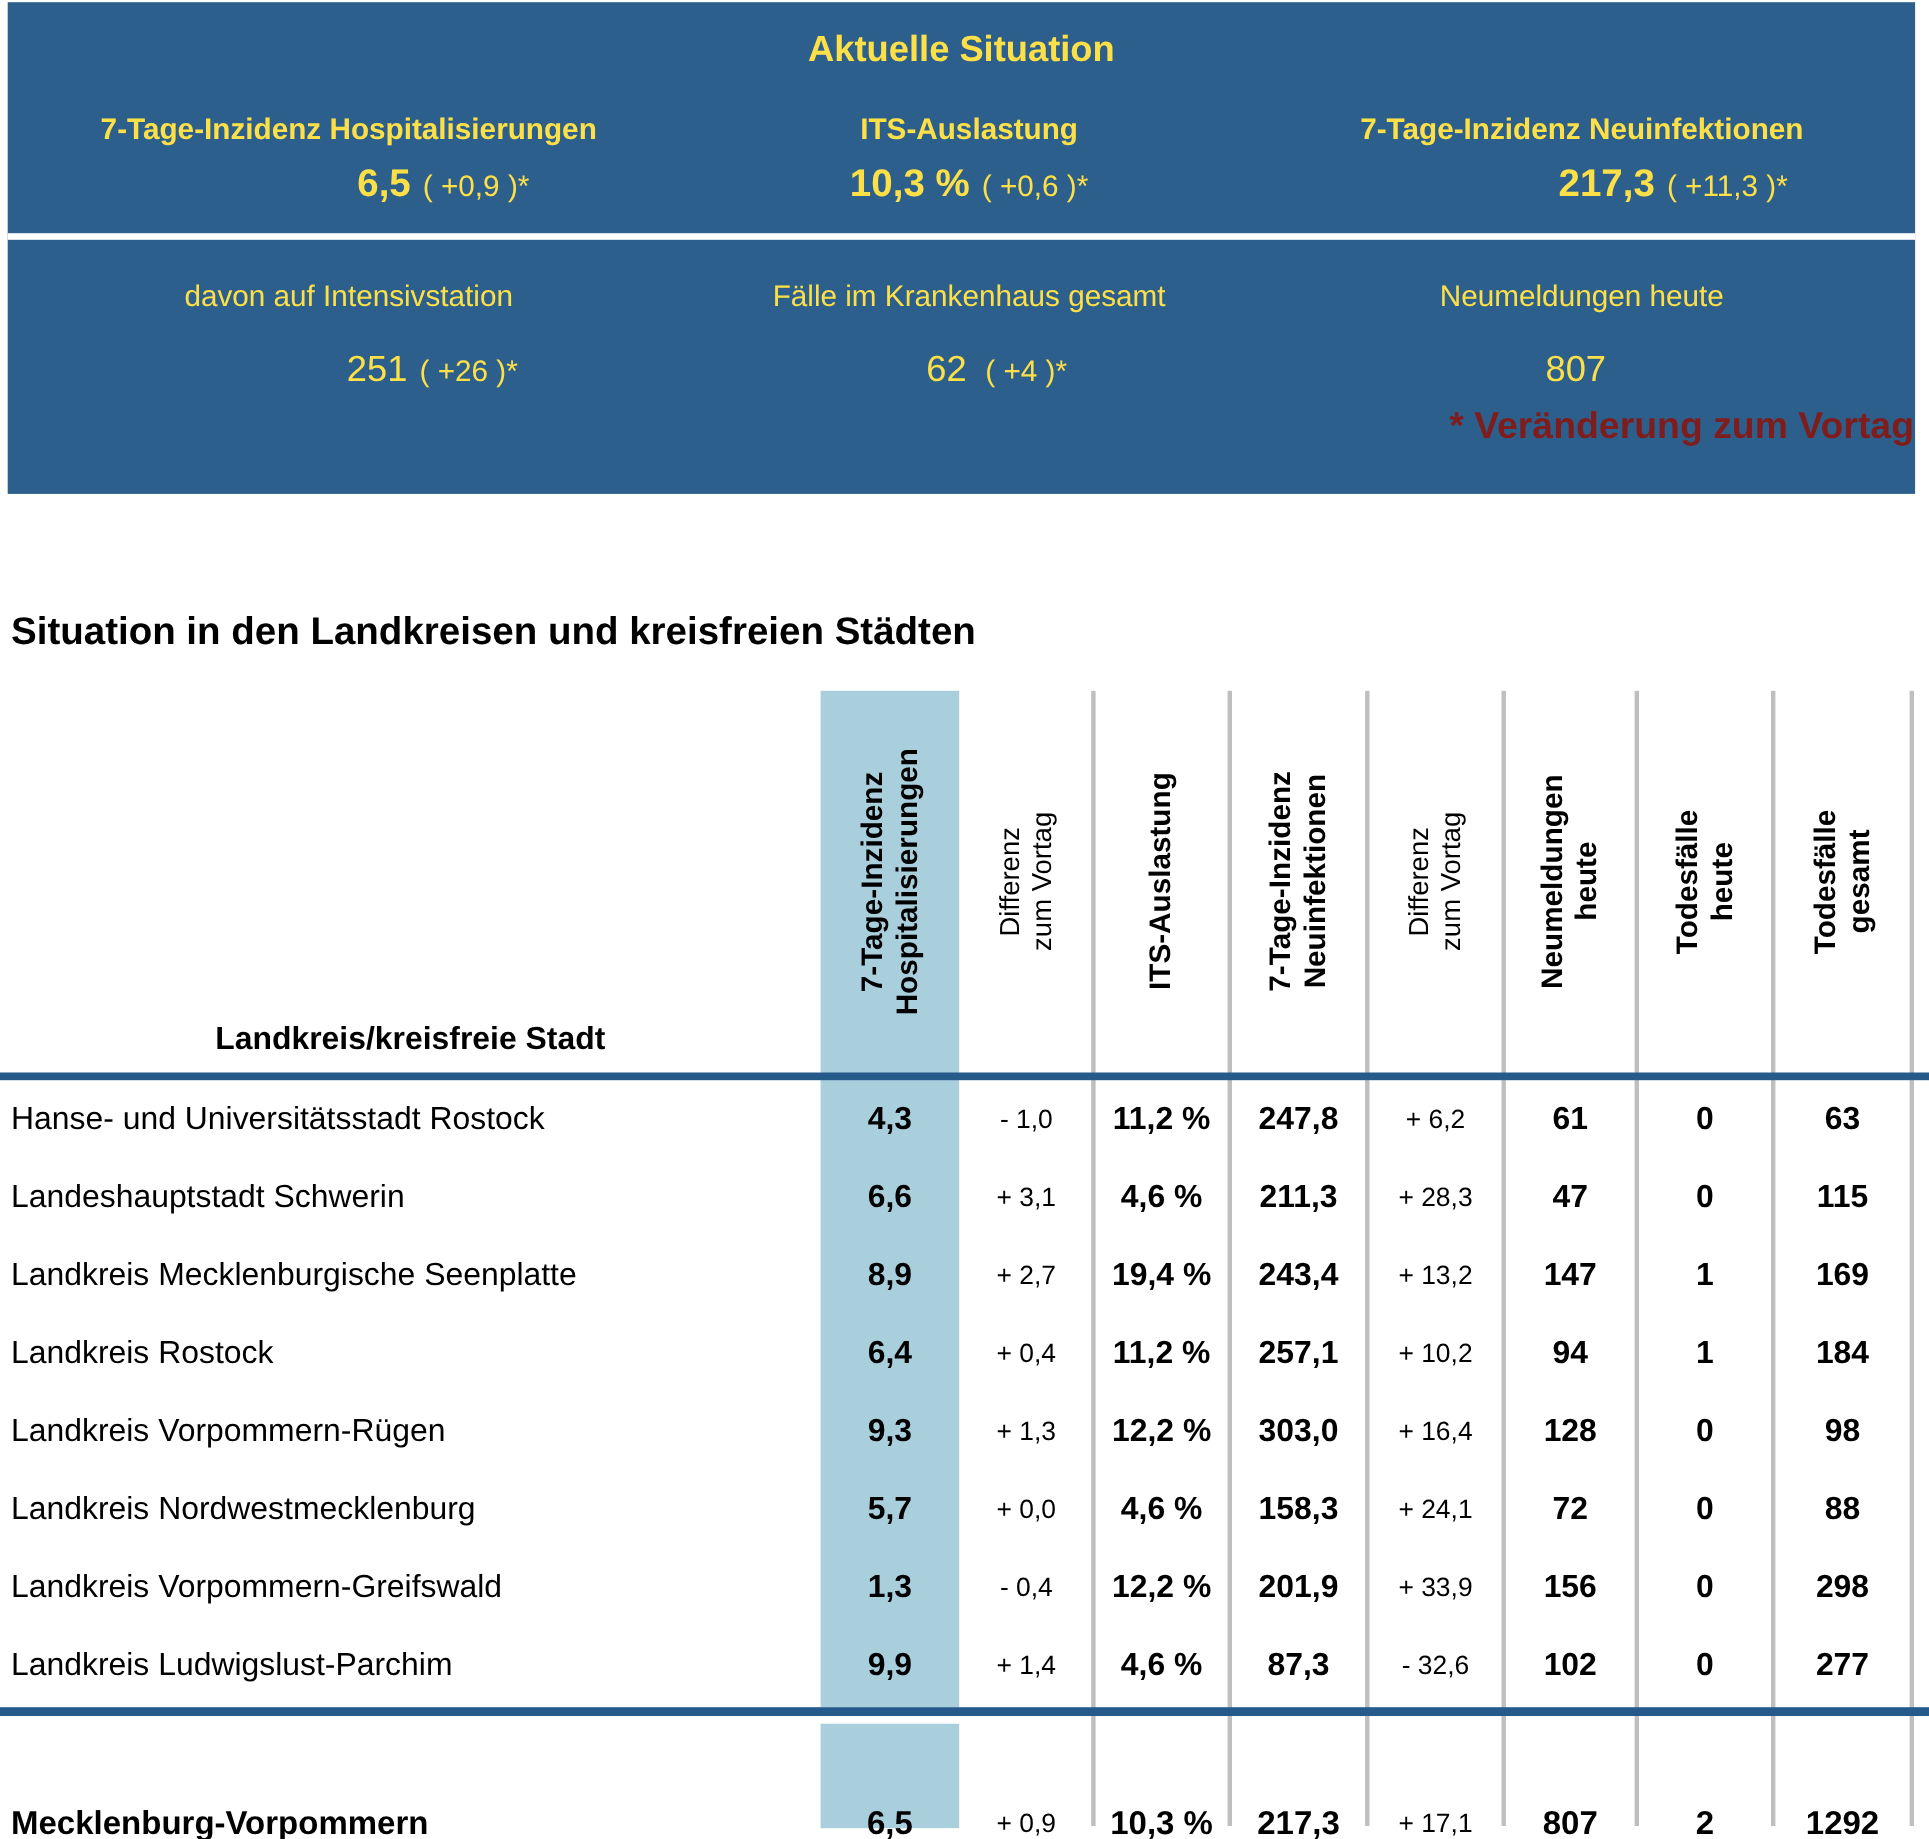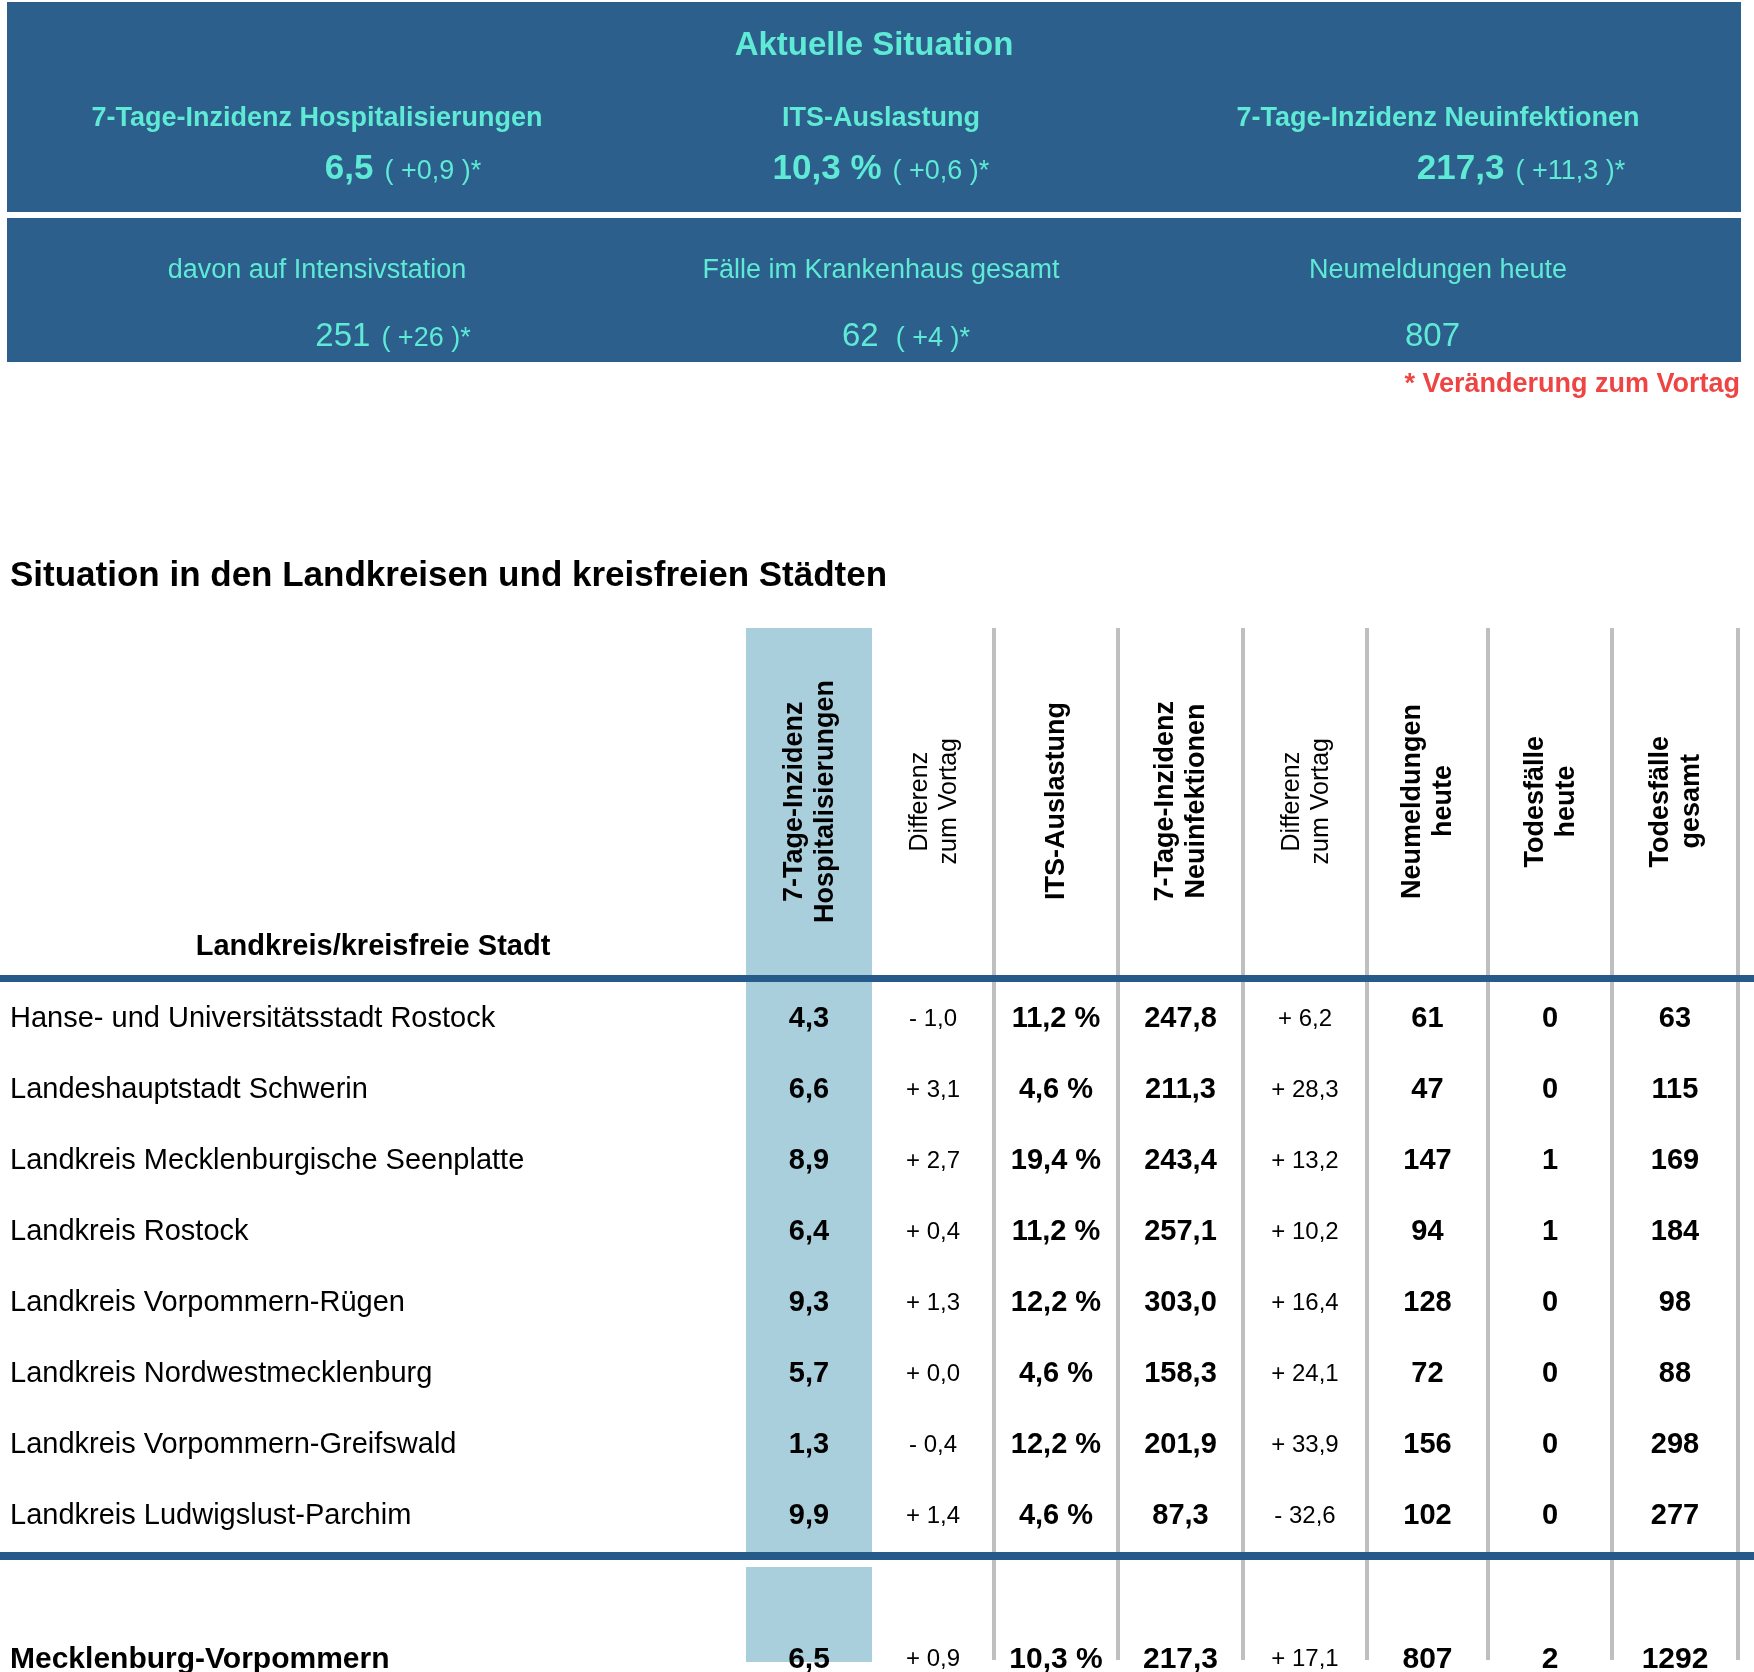--- a/index.html
+++ b/index.html
@@ -9,21 +9,21 @@
     --gray:#BFBFBF;
   }
   *{margin:0;padding:0;box-sizing:border-box;}
   html,body{background:#fff;}
   .page{
     position:relative;width:1754px;height:1672px;background:#fff;
     font-family:"Liberation Sans",sans-serif;color:#000;overflow:hidden;
   }
 
   
-  .hero{position:absolute;left:7px;top:2px;width:1734px;height:360px;background:var(--blue);color:#5eead4;}
+  .hero{position:absolute;left:7px;top:2px;width:1734px;height:447px;background:var(--blue);color:#fde047;}
   .hero-title{position:absolute;top:22px;left:0;width:100%;text-align:center;font-size:33px;font-weight:700;line-height:40px;}
   .hero-cols{position:absolute;left:0;width:100%;display:grid;grid-template-columns:620px 508px 606px;}
   .hero-cols>div{text-align:center;}
   .hero-labels1{top:97px;}
   .hero-labels1>div{font-size:27px;font-weight:700;line-height:36px;}
   .hero-values1{top:142px;}
   .hero-gap{position:absolute;top:210px;left:0;width:100%;height:6px;background:#fff;}
   .hero-row2{position:absolute;top:216px;left:0;width:100%;height:144px;}
   .hero-labels2{top:34px;}
   .hero-labels2>div{font-size:27px;font-weight:400;line-height:34px;}
@@ -31,21 +31,21 @@
   .val-wrap{display:inline-flex;align-items:baseline;gap:11px;line-height:46px;}
   .num{font-size:35px;font-weight:700;}
   .hero-values2 .num{font-size:33px;font-weight:400;}
   .paren{font-size:27px;font-weight:400;}
   
   .hero-values1>div:nth-child(1) .val-wrap{transform:translateX(86px);}
   .hero-values1>div:nth-child(3) .val-wrap{transform:translateX(83px);}
   .hero-values2>div:nth-child(1) .val-wrap{transform:translateX(76px);}
   .hero-values2>div:nth-child(2) .val-wrap{transform:translateX(25px);gap:17px;}
 
-  .footnote{position:absolute;top:368px;right:14px;font-size:27px;font-weight:600;color:#ef4444;}
+  .footnote{position:absolute;top:368px;right:14px;font-size:34px;font-weight:600;color:#7f1d1d;}
 
   .section-title{position:absolute;left:10px;top:554px;font-size:35px;font-weight:700;}
 
   
   .hl-col{position:absolute;left:746px;width:126px;background:var(--lightblue);z-index:0;}
   .hl-a{top:628px;height:924px;}
   .hl-b{top:1567px;height:95px;}
   .vline{position:absolute;top:628px;width:4px;height:1032px;background:var(--gray);z-index:1;}
   .vl1{left:992px;}.vl2{left:1116px;}.vl3{left:1241px;}.vl4{left:1365px;}
   .vl5{left:1486px;}.vl6{left:1610px;}.vl7{left:1736px;}

